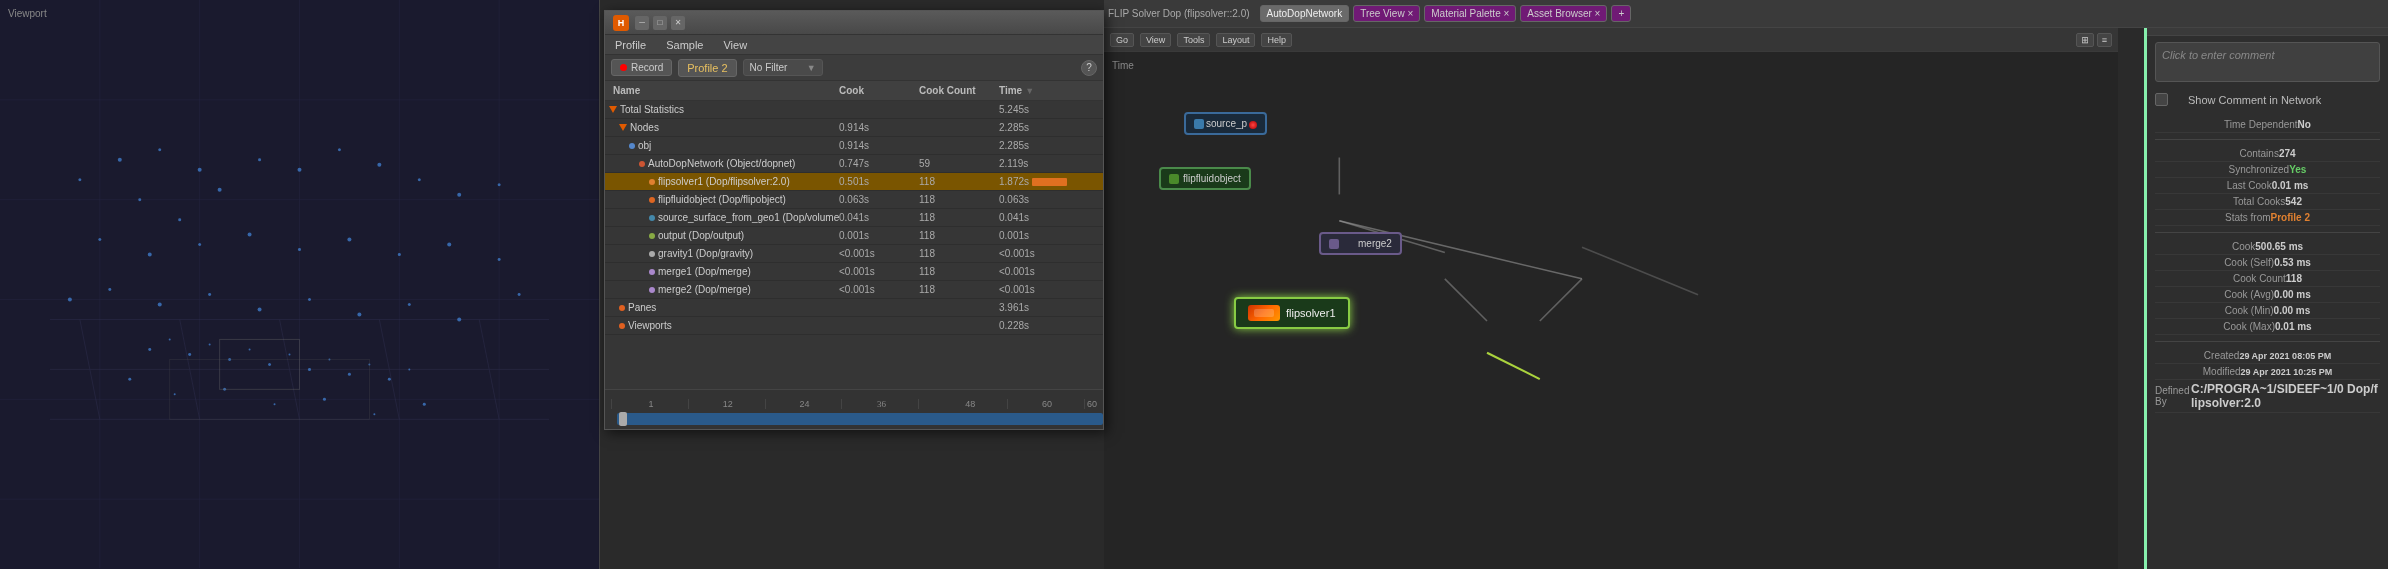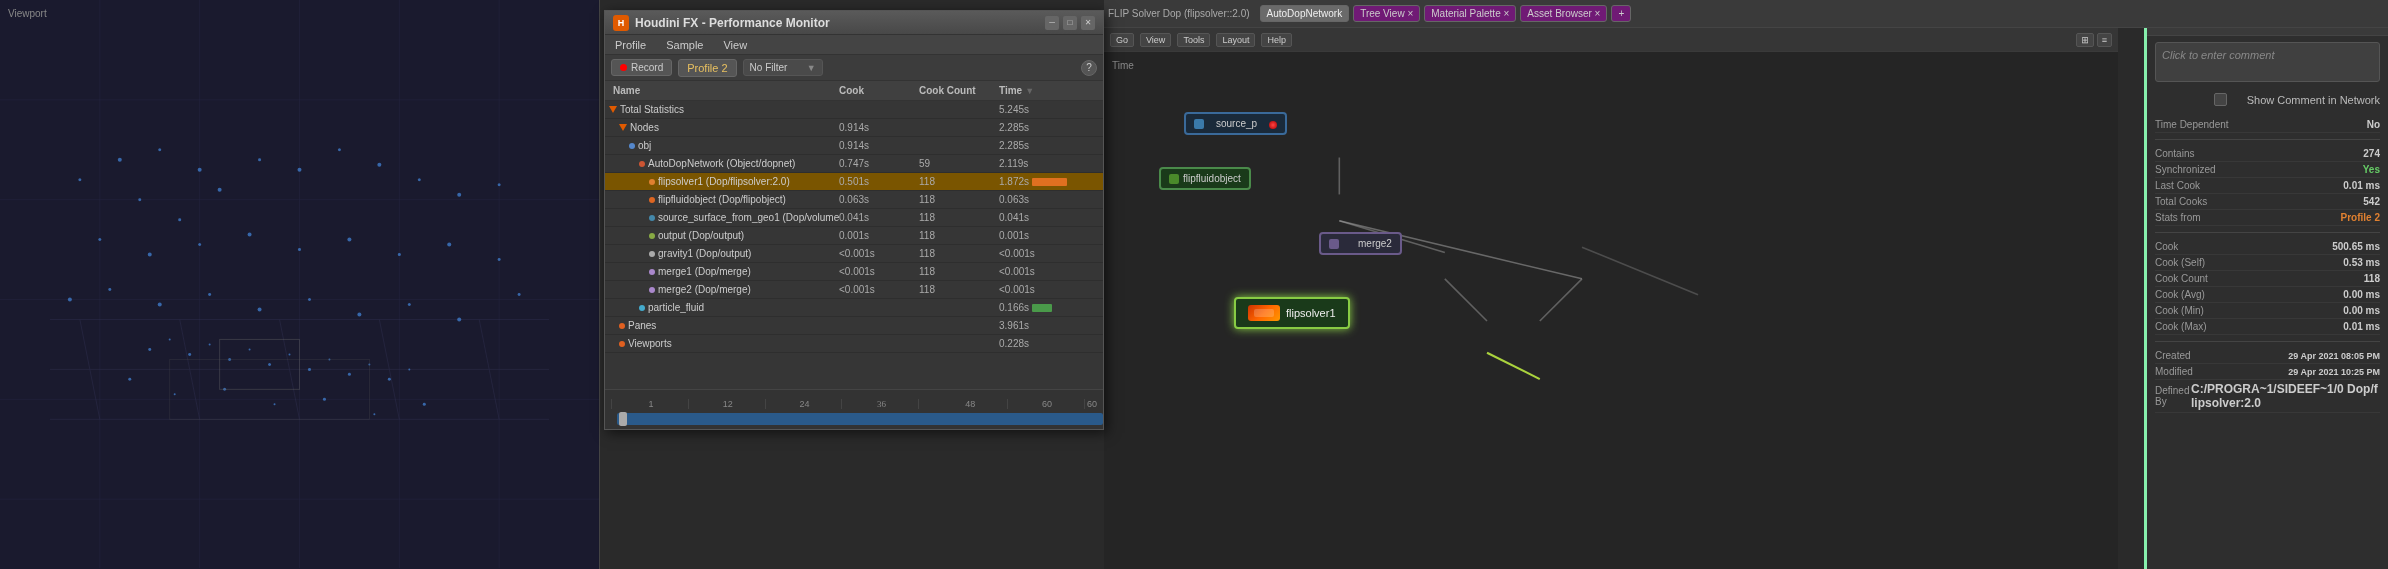--- a/index.html
+++ b/index.html
@@ -301,39 +301,38 @@
       color: #888;
       font-size: 11px;
       font-style: italic;
     }
     .rp-show-network {
       display: flex;
       align-items: center;
       gap: 20px;
       margin-bottom: 8px;
       padding: 3px 0;
-      justify-content: flex-end;
     }
     .rp-checkbox {
       width: 13px;
       height: 13px;
       background: #444;
       border: 1px solid #666;
       border-radius: 2px;
       display: flex;
       align-items: center;
       justify-content: center;
     }
     .rp-label { color: #bbb; font-size: 11px; }
     .rp-section {
       margin-bottom: 6px;
     }
     .rp-row {
       display: flex;
-      justify-content: space-between;
+      justify-content: center;
       align-items: center;
       padding: 2px 0;
       border-bottom: 1px solid #383838;
     }
     .rp-key { color: #999; font-size: 10px; }
     .rp-val { color: #ccc; font-size: 10px; font-weight: bold; }
     .rp-val.green { color: #66cc66; }
     .rp-val.orange { color: #e08030; }
     .rp-divider { height: 1px; background: #444; margin: 6px 0; }
     .time-label { color: #888; font-size: 10px; position: absolute; top: 8px; left: 8px; }
@@ -441,21 +440,20 @@
     <rect x="220" y="340" width="80" height="50" fill="none" stroke="#666" stroke-width="1" opacity="0.4"></rect>
     <rect x="170" y="360" width="200" height="60" fill="none" stroke="#555" stroke-width="0.8" opacity="0.3"></rect>
   </svg>
   <div class="viewport-label">Viewport</div>
 </div>
 
 <div class="perf-monitor">
 
   <div class="pm-titlebar">
     <div class="pm-title-icon">H</div>
-    <span class="pm-title-text">Houdini FX - Performance Monitor</span>
     <div class="pm-window-controls">
       <button class="pm-win-btn">─</button>
       <button class="pm-win-btn">□</button>
       <button class="pm-win-btn">✕</button>
     </div>
   </div>
 
   <div class="pm-menubar">
     <span class="pm-menu-item">Profile</span>
     <span class="pm-menu-item">Sample</span>
@@ -554,21 +552,21 @@
           <span class="dot-orange" style="background: rgb(136, 170, 68);"></span>
           <span>output (Dop/output)</span>
         </div>
         <div class="pm-row-cook">0.001s</div>
         <div class="pm-row-count">118</div>
         <div class="pm-row-time">0.001s</div>
       </div>
       <div class="pm-row">
         <div class="pm-row-name" style="padding-left: 40px;">
           <span class="dot-orange" style="background: rgb(170, 170, 170);"></span>
-          <span>gravity1 (Dop/output)</span>
+          <span>gravity1 (Dop/gravity)</span>
         </div>
         <div class="pm-row-cook">&lt;0.001s</div>
         <div class="pm-row-count">118</div>
         <div class="pm-row-time">&lt;0.001s</div>
       </div>
       <div class="pm-row">
         <div class="pm-row-name" style="padding-left: 40px;">
           <span class="dot-orange" style="background: rgb(170, 136, 204);"></span>
           <span>merge1 (Dop/merge)</span>
         </div>
@@ -577,29 +575,20 @@
         <div class="pm-row-time">&lt;0.001s</div>
       </div>
       <div class="pm-row">
         <div class="pm-row-name" style="padding-left: 40px;">
           <span class="dot-orange" style="background: rgb(170, 136, 204);"></span>
           <span>merge2 (Dop/merge)</span>
         </div>
         <div class="pm-row-cook">&lt;0.001s</div>
         <div class="pm-row-count">118</div>
         <div class="pm-row-time">&lt;0.001s</div>
-      </div>
-      <div class="pm-row">
-        <div class="pm-row-name" style="padding-left: 30px;">
-          <span class="dot-orange" style="background: rgb(68, 170, 204);"></span>
-          <span>particle_fluid</span>
-        </div>
-        <div class="pm-row-cook"></div>
-        <div class="pm-row-count"></div>
-        <div class="pm-row-time">0.166s<div class="bar-green" style="width: 20px;"></div></div>
       </div>
       <div class="pm-row">
         <div class="pm-row-name" style="padding-left: 10px;">
           <span class="dot-orange"></span>
           <span>Panes</span>
         </div>
         <div class="pm-row-cook"></div>
         <div class="pm-row-count"></div>
         <div class="pm-row-time">3.961s</div>
       </div>
@@ -659,21 +648,21 @@
 
     <line x1="120" y1="100" x2="120" y2="135" stroke="#888" stroke-width="1.5" opacity="0.6"></line>
     <line x1="120" y1="160" x2="220" y2="190" stroke="#888" stroke-width="1.5" opacity="0.6"></line>
     <line x1="120" y1="160" x2="350" y2="215" stroke="#aaa" stroke-width="1.5" opacity="0.5"></line>
     <line x1="220" y1="215" x2="260" y2="255" stroke="#888" stroke-width="1.5" opacity="0.6"></line>
     <line x1="350" y1="215" x2="310" y2="255" stroke="#888" stroke-width="1.5" opacity="0.6"></line>
     <line x1="260" y1="285" x2="310" y2="310" stroke="#ccff44" stroke-width="2" opacity="0.8"></line>
     <line x1="350" y1="185" x2="460" y2="230" stroke="#888" stroke-width="1.5" opacity="0.4"></line>
   </svg>
 
-  <div style="position:absolute;top:60px;left:80px;background:#1a2a3a;border:2px solid #3a6a9a;border-radius:4px;padding:4px 8px;font-size:10px;color:#ccc;display:flex;align-items:flex-end;gap:12px;white-space:nowrap;">
+  <div style="position:absolute;top:60px;left:80px;background:#1a2a3a;border:2px solid #3a6a9a;border-radius:4px;padding:4px 8px;font-size:10px;color:#ccc;display:flex;align-items:flex-end;gap:2px;white-space:nowrap;">
     <div style="width:10px;height:10px;background:#3a7aaa;border-radius:2px;flex-shrink:0;"></div>
     <span>source_p</span>
     <div style="width:8px;height:8px;background:radial-gradient(circle,#ff4444,#aa0000);border-radius:50%;flex-shrink:0;"></div>
   </div>
 
   <div style="position:absolute;top:115px;left:55px;background:#1a3a1a;border:2px solid #4a8a4a;border-radius:4px;padding:4px 8px;font-size:10px;color:#ccc;display:flex;align-items:center;gap:4px;">
     <div style="width:10px;height:10px;background:#4a8a2a;border-radius:2px;flex-shrink:0;"></div>
     <span>flipfluidobject</span>
   </div>
 

